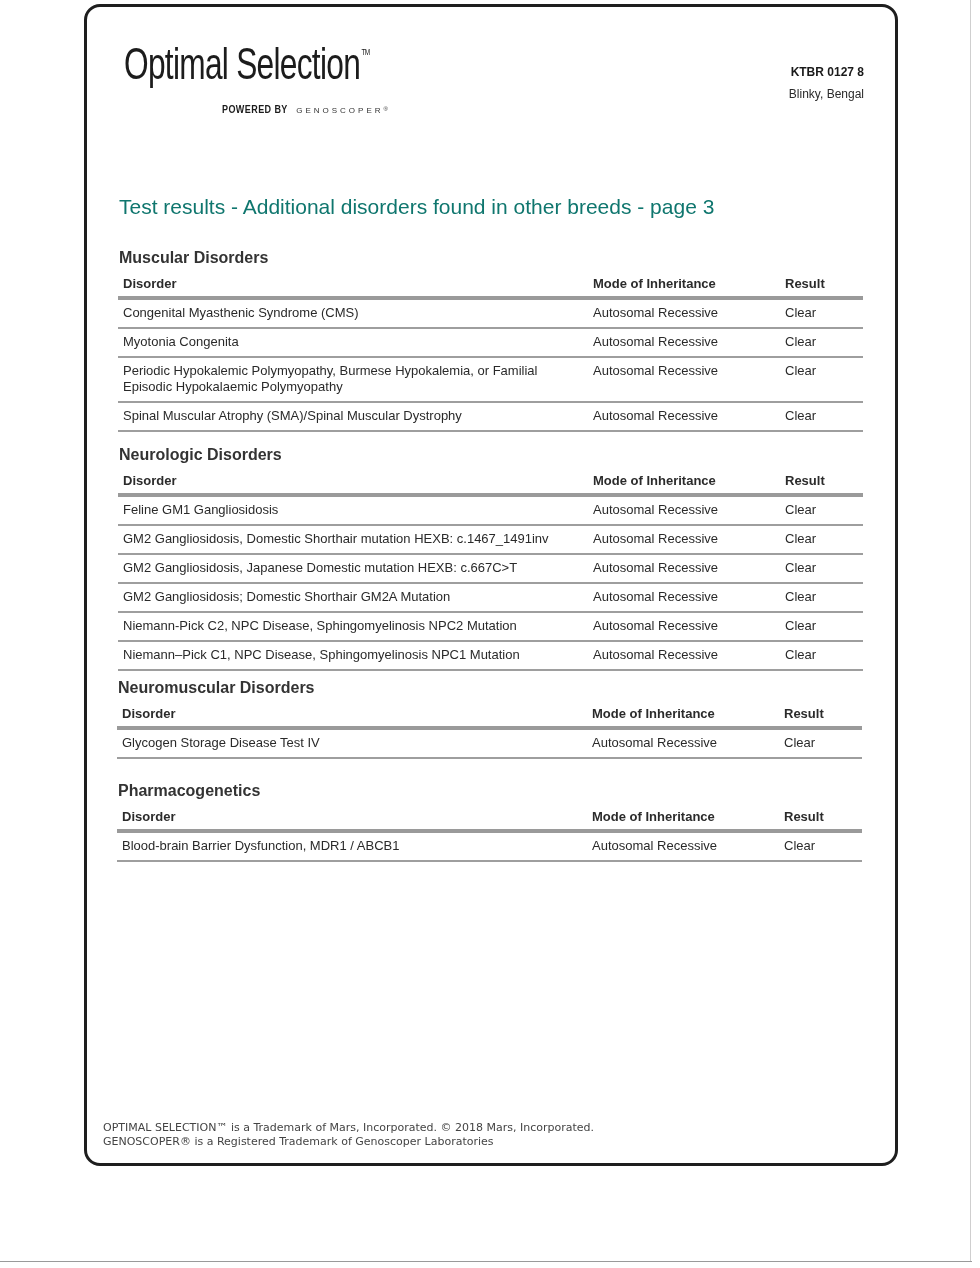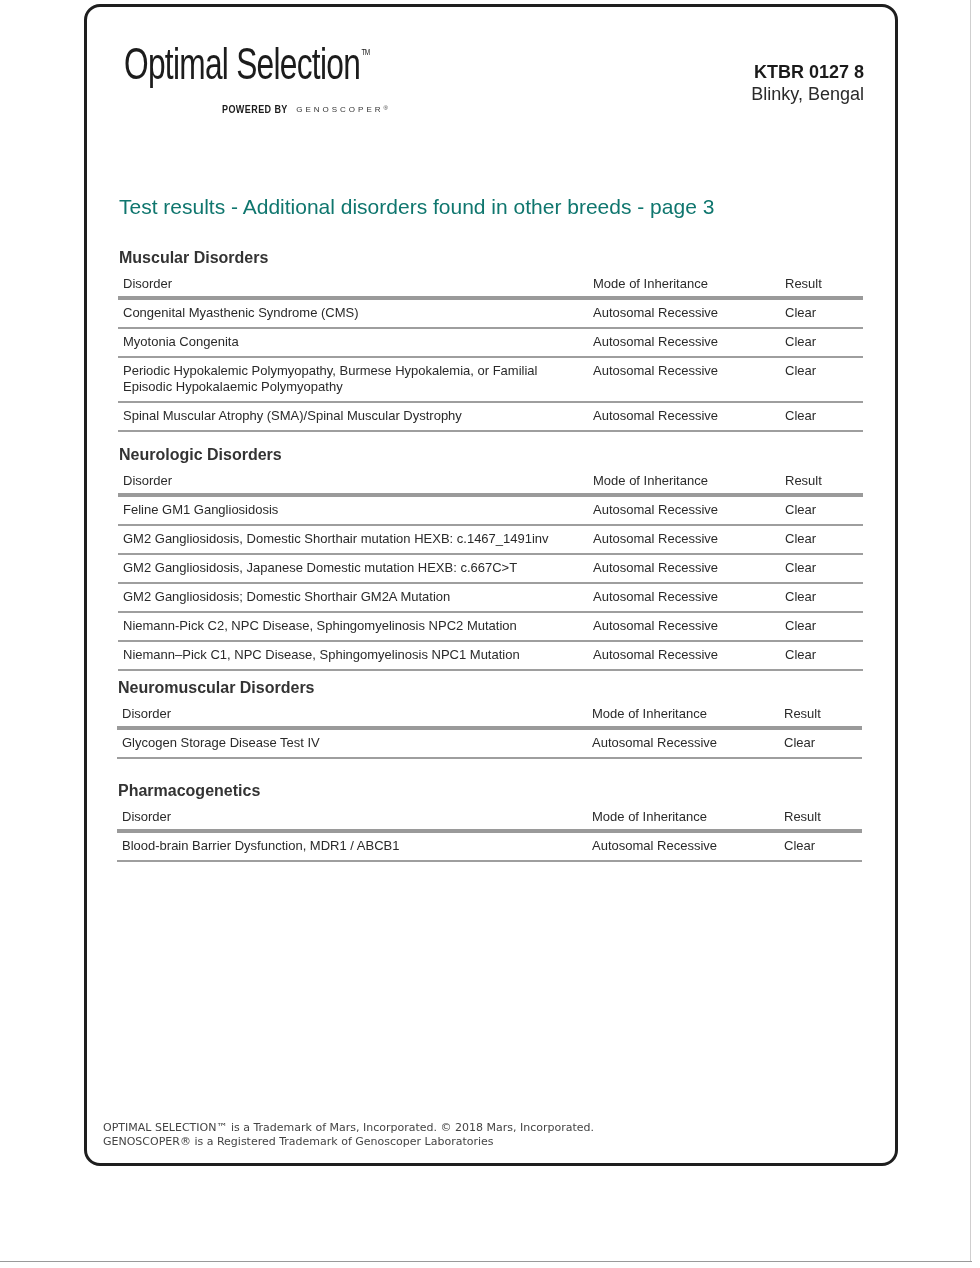--- a/index.html
+++ b/index.html
@@ -14,36 +14,36 @@
       border: 3px solid #1e1e1e; border-radius: 16px; box-sizing: content-box;
     }
     .logo {
       position: absolute; left: 124px; top: 42px;
       font-family: "Liberation Sans", sans-serif; font-size: 44px; font-weight: normal;
       letter-spacing: -1px; color: #1c1c1c; transform: scaleX(0.72); transform-origin: left top;
       line-height: 1;
     }
     .logo sup { font-size: 9px; vertical-align: top; position: relative; top: 6px; margin-left: 2px; }
     .powered {
-      position: absolute; left: 222px; top: 103px; display: flex; align-items: center; gap: 6px;
+      position: absolute; left: 222px; top: 103px; display: flex; align-items: flex-end; gap: 6px;
     }
     .powered-label {
       font-size: 11px; font-weight: bold; letter-spacing: 0.5px; color: #1c1c1c;
       transform: scaleX(0.82); transform-origin: left center;
     }
     .geno-mark { font-size: 8px; letter-spacing: 3px; color: #333; margin-left: -12px; }
     .reg { font-size: 6px; vertical-align: top; }
-    .id-block { position: absolute; right: 116px; top: 61px; text-align: right; font-size: 18px; line-height: 22px; }
+    .id-block { position: absolute; right: 116px; top: 61px; text-align: right; font-size: 12px; line-height: 22px; }
     .id-code { font-weight: bold; color: #1a1a1a; }
     .id-name { color: #2a2a2a; }
     .page-title { position: absolute; left: 119px; top: 195px; font-size: 21px; color: #0f766e; white-space: nowrap; }
     .section { position: absolute; left: 118px; width: 745px; }
     .section-title { font-size: 16px; font-weight: bold; color: #333; margin: 7px 0 9px 1px; }
     table { width: 100%; border-collapse: collapse; font-size: 13px; }
-    th { text-align: left; font-weight: normal; color: #2b2b2b; padding: 0 0 5px 5px; font-size: 13px; }
+    th { text-align: left; font-weight: bold; color: #2b2b2b; padding: 0 0 5px 5px; font-size: 13px; }
     thead tr { border-bottom: 4px solid #9a9a9a; }
     td { padding: 5px 0 6px 5px; vertical-align: top; line-height: 16px; color: #2a2a2a; }
     tbody tr { border-bottom: 2px solid #9e9e9e; }
     .c1 { width: 465px; }
     .c2 { width: 187px; }
     .footer { position: absolute; left: 103px; top: 1121px; font-family: "DejaVu Sans", sans-serif; font-size: 11px; color: #444; line-height: 14px; }
   </style>
 </head>
 <body>
 

